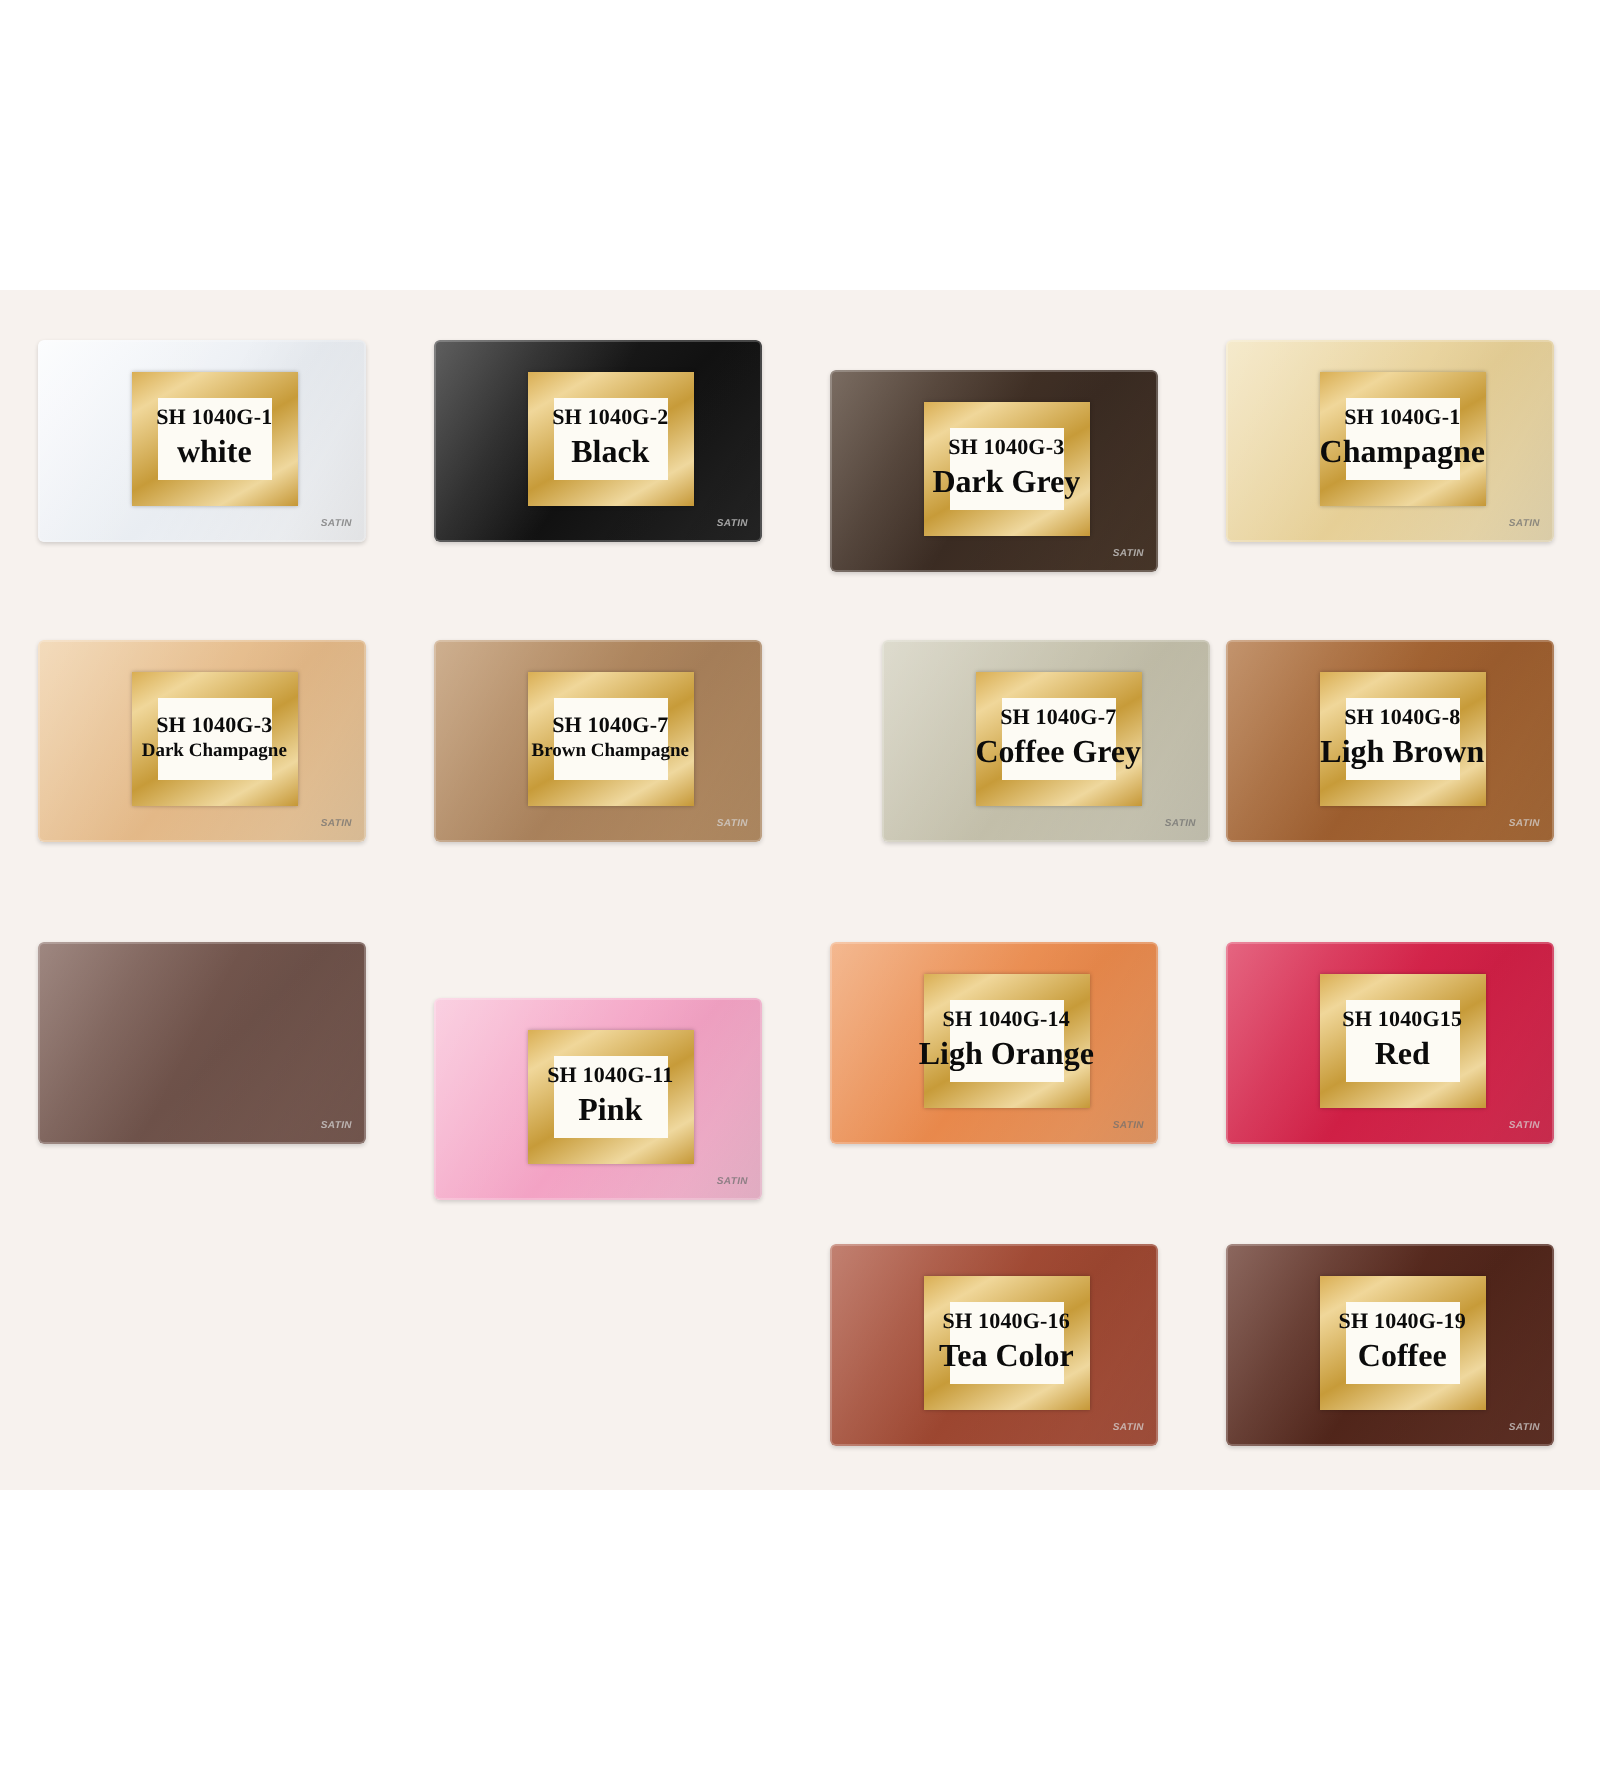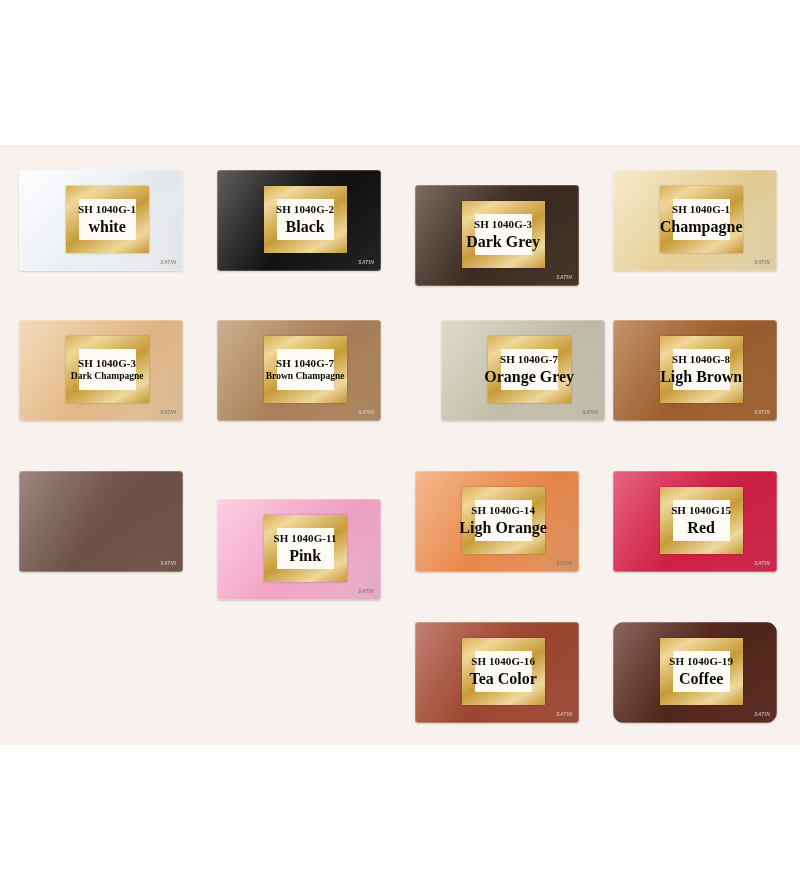--- a/index.html
+++ b/index.html
@@ -204,21 +204,21 @@
         </div>
         <div class="brandmark on-dark">SATIN</div>
       </div>
       <div class="panel" style="left: 415px; top: 175px; margin-left: 26px;">
         <div class="panel-face" style="background: linear-gradient(135deg, rgb(210, 207, 189) 0%, rgb(194, 190, 169) 55%, rgb(210, 207, 189) 100%);"></div>
         <div class="panel-sheen"></div>
         <div class="panel-edge"></div>
         <div class="window">
           <div class="window-inner">
             <div class="code">SH 1040G-7</div>
-            <div class="cname">Orange Grey</div>
+            <div class="cname">Coffee Grey</div>
           </div>
         </div>
         <div class="brandmark on-light">SATIN</div>
       </div>
       <div class="panel" style="left: 613px; top: 175px;">
         <div class="panel-face" style="background: linear-gradient(135deg, rgb(174, 111, 59) 0%, rgb(156, 93, 46) 55%, rgb(174, 111, 59) 100%);"></div>
         <div class="panel-sheen"></div>
         <div class="panel-edge"></div>
         <div class="window">
           <div class="window-inner">
@@ -275,21 +275,21 @@
         <div class="panel-sheen"></div>
         <div class="panel-edge"></div>
         <div class="window">
           <div class="window-inner">
             <div class="code">SH 1040G-16</div>
             <div class="cname">Tea Color</div>
           </div>
         </div>
         <div class="brandmark on-dark">SATIN</div>
       </div>
-      <div class="panel" style="left: 613px; top: 477px; border-radius: 11px;">
+      <div class="panel" style="left: 613px; top: 477px;">
         <div class="panel-face" style="background: linear-gradient(135deg, rgb(100, 51, 39) 0%, rgb(80, 37, 26) 55%, rgb(100, 51, 39) 100%);"></div>
         <div class="panel-sheen"></div>
         <div class="panel-edge"></div>
         <div class="window">
           <div class="window-inner">
             <div class="code">SH 1040G-19</div>
             <div class="cname">Coffee</div>
           </div>
         </div>
         <div class="brandmark on-dark">SATIN</div>

